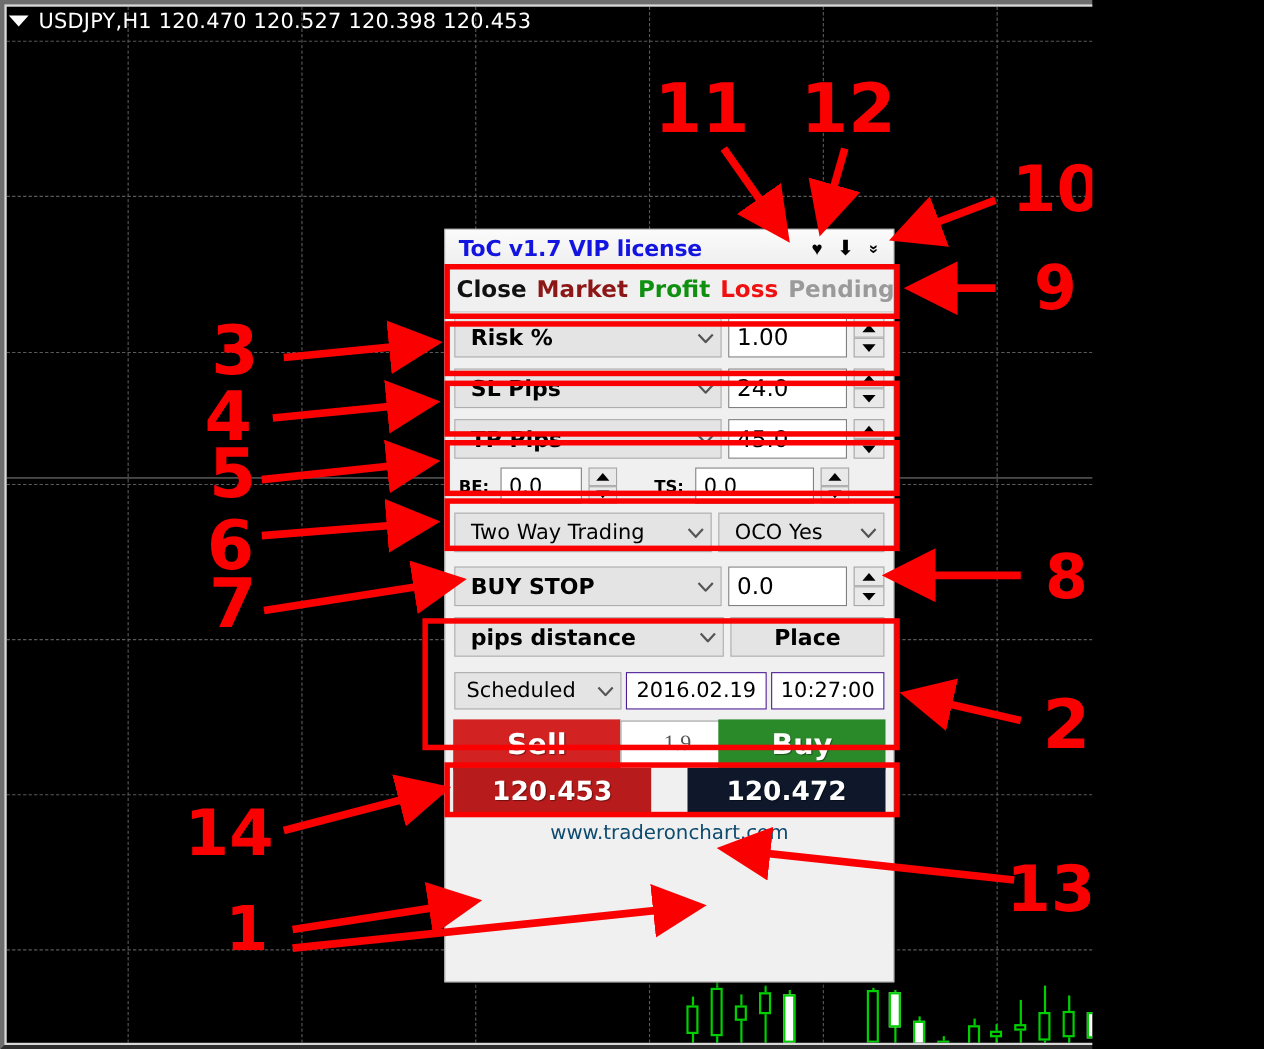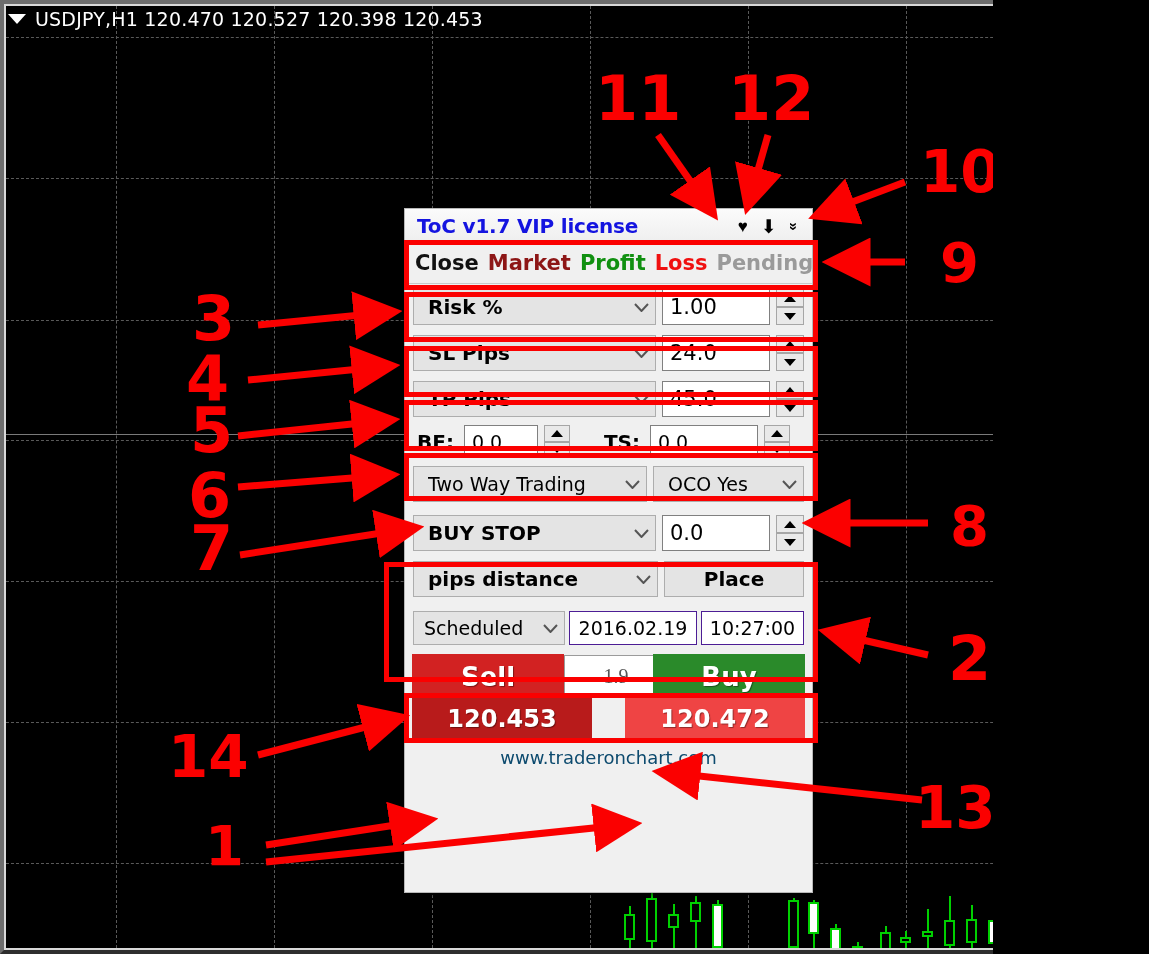--- a/index.html
+++ b/index.html
@@ -76,40 +76,40 @@
     font-family:"DejaVu Sans", sans-serif;}
   .num.sm{width:74px;height:33px;font-size:19px;}
 
   .spin{width:28px;height:36px;display:flex;flex-direction:column;flex:none;}
   .spin.sm{height:33px;width:26px;}
   .spin div{flex:1;background:#e9e9e9;border:1px solid #a6a6a6;display:flex;
     align-items:center;justify-content:center;box-sizing:border-box;}
   .tri-u{width:0;height:0;border-left:6px solid transparent;border-right:6px solid transparent;border-bottom:7px solid #000;}
   .tri-d{width:0;height:0;border-left:6px solid transparent;border-right:6px solid transparent;border-top:7px solid #000;}
 
-  .betslabel{font-size:20px;font-weight:bold;color:#000;font-family:"DejaVu Sans", sans-serif;padding:0 4px;}
+  .betslabel{font-size:15px;font-weight:bold;color:#000;font-family:"DejaVu Sans", sans-serif;padding:0 4px;}
 
   .btn{height:36px;background:#e4e4e4;border:1px solid #adadad;display:flex;
     align-items:center;justify-content:center;font-size:20px;font-weight:bold;color:#000;
     font-family:"DejaVu Sans", sans-serif;box-sizing:border-box;}
 
   .date-in{height:34px;background:#fff;border:1px solid #4c1d95;box-sizing:border-box;
     display:flex;align-items:center;justify-content:center;font-size:19px;color:#000;
     font-family:"DejaVu Sans", sans-serif;padding:0 5px;}
 
   
   .traderow{position:relative;height:86px;margin:4px 7px 0 7px;flex:none;}
   .tb{position:absolute;box-sizing:border-box;}
   .sell-top{left:0;top:0;width:152px;height:46px;background:#d22222;
     display:flex;align-items:center;justify-content:center;}
   .sell-bot{left:0;top:44px;width:180px;height:42px;background:#b81b1b;
     display:flex;align-items:center;justify-content:center;}
   .buy-top{right:0;top:0;width:152px;height:46px;background:#2a8a2a;
     display:flex;align-items:center;justify-content:center;}
-  .buy-bot{right:0;top:44px;width:180px;height:42px;background:#ef4444;
+  .buy-bot{right:0;top:44px;width:180px;height:42px;background:#0f172a;
     display:flex;align-items:center;justify-content:center;}
   .tb .lbl{color:#fff;font-size:26px;font-weight:bold;font-family:"DejaVu Sans", sans-serif;
     text-shadow:1px 1px 1px rgba(0,0,0,.4);}
   .tb .prc{color:#fff;font-size:24px;font-weight:bold;font-family:"DejaVu Sans", sans-serif;
     text-shadow:1px 1px 1px rgba(0,0,0,.4);}
   .spread{position:absolute;left:152px;top:1px;width:104px;height:42px;background:#fff;
     border:1px solid #9b9b9b;box-sizing:border-box;display:flex;align-items:center;
     justify-content:center;font-size:20px;color:#555;font-family:Liberation Serif, serif;}
 
   .foot{height:34px;display:flex;align-items:center;justify-content:center;flex:none;}

